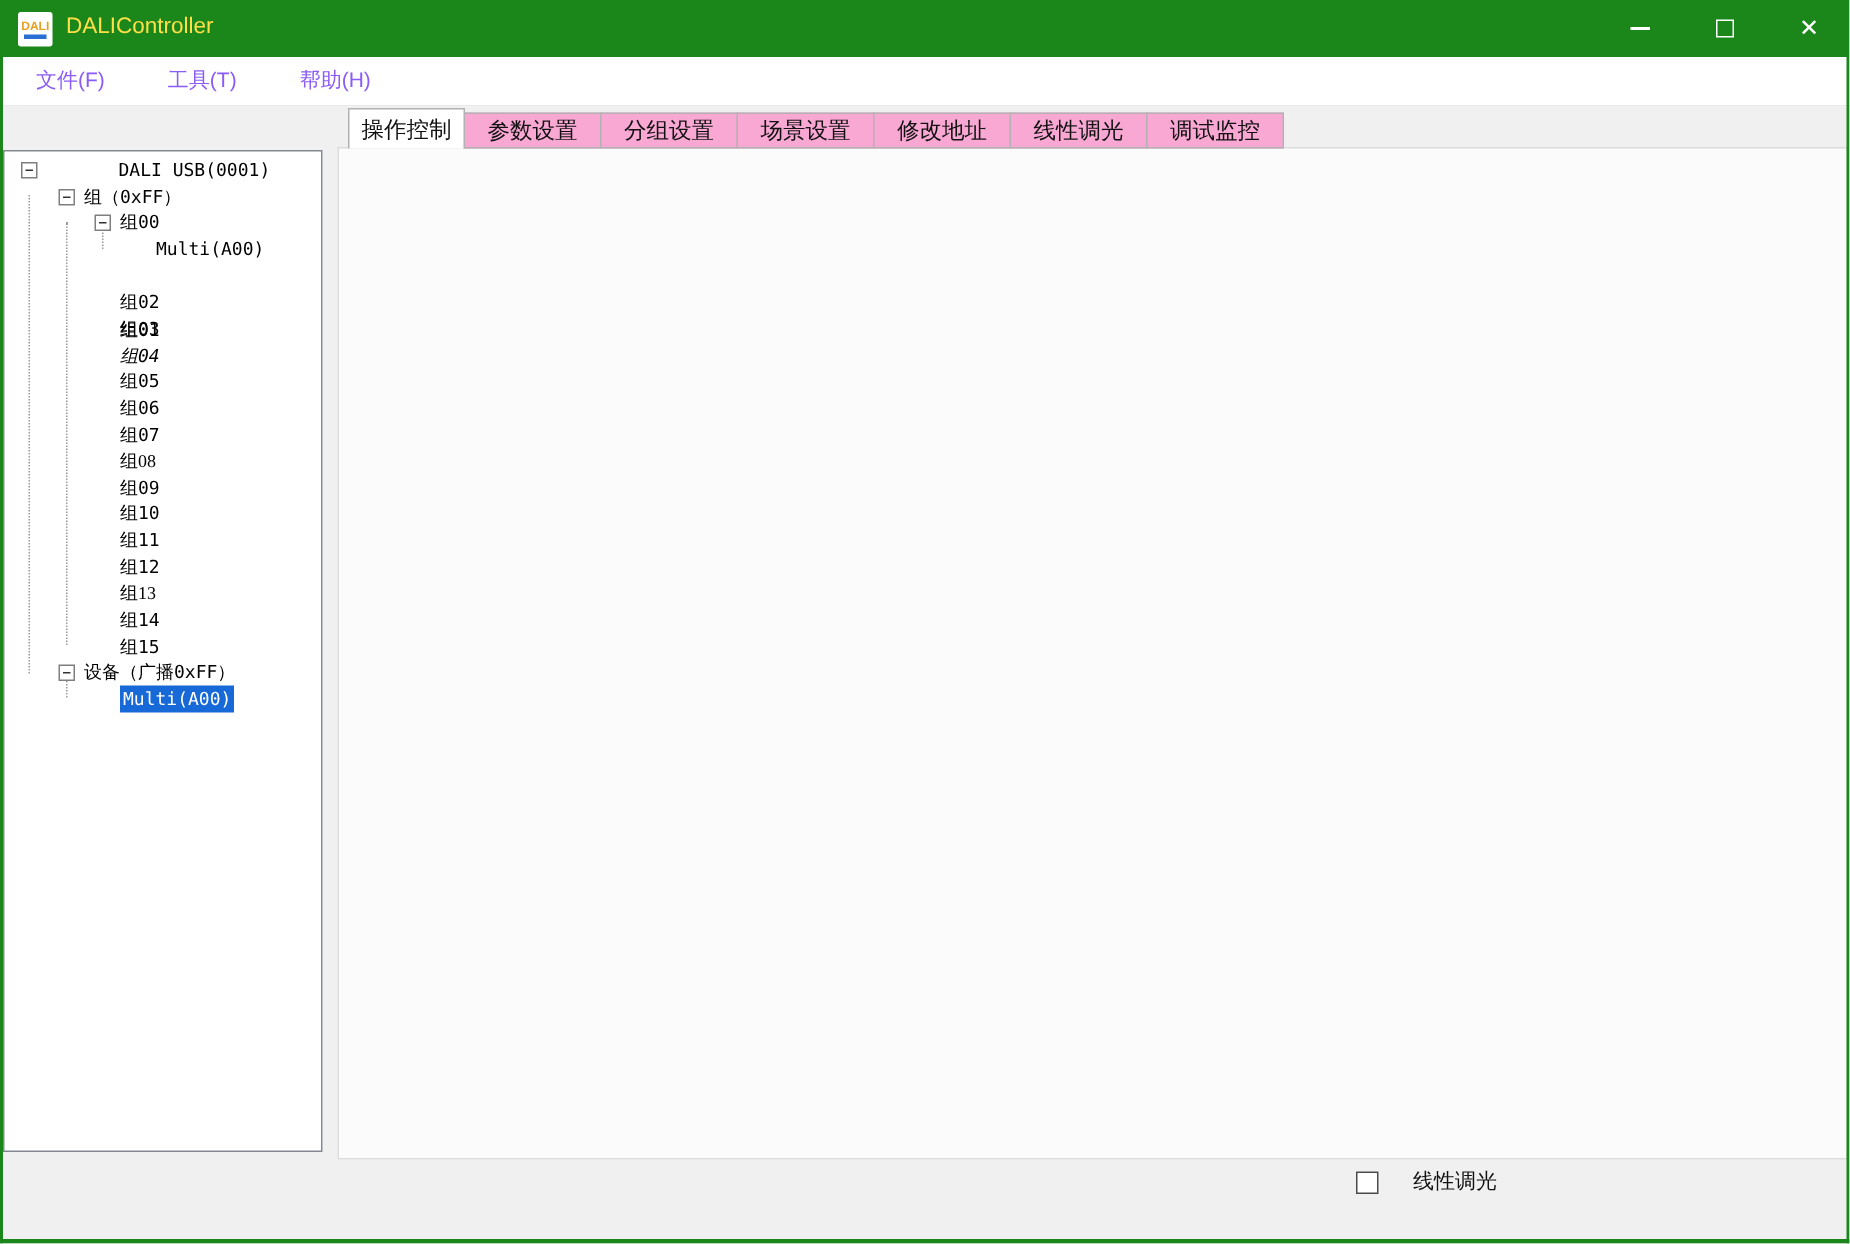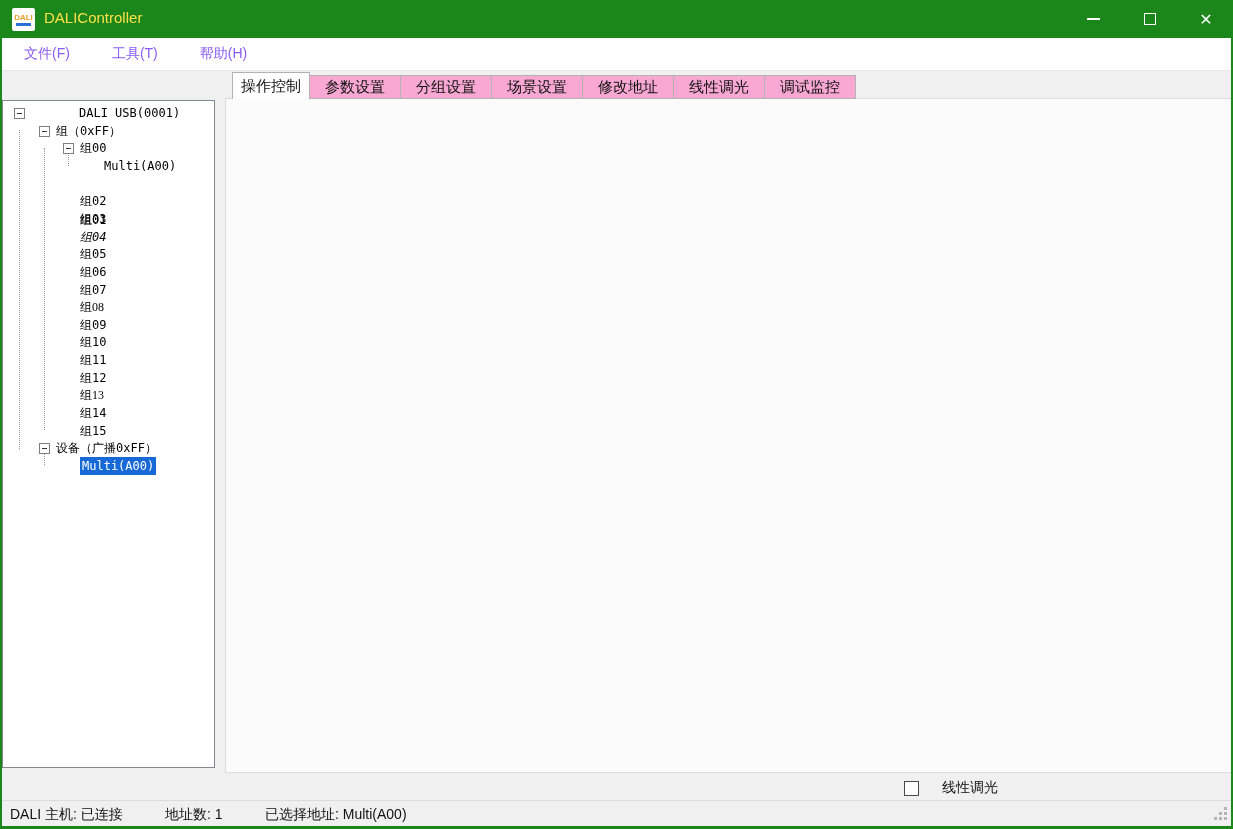--- a/index.html
+++ b/index.html
@@ -270,23 +270,17 @@
   </div>
   <div class="gradientbar"></div>
   <span class="bv-label">亮度值</span>
   <div class="bv-box">170 [10%]</div>
 
   <div class="linear-row">
     <span class="cbx"></span>
     <span class="cbx-label">线性调光</span>
   </div>
 
-  <div class="statusbar">
-    <span class="grip"></span>
-  <span class="status-item" style="left: 10px;">DALI 主机: 已连接</span>
-      <span class="status-item" style="left: 165px;">地址数: 1</span>
-      <span class="status-item" style="left: 265px;">已选择地址: Multi(A00)</span>
-    </div>
 
   <div class="edge edge-l"></div>
   <div class="edge edge-r"></div>
   <div class="edge edge-b"></div>
 </div>
 
 </body></html>

